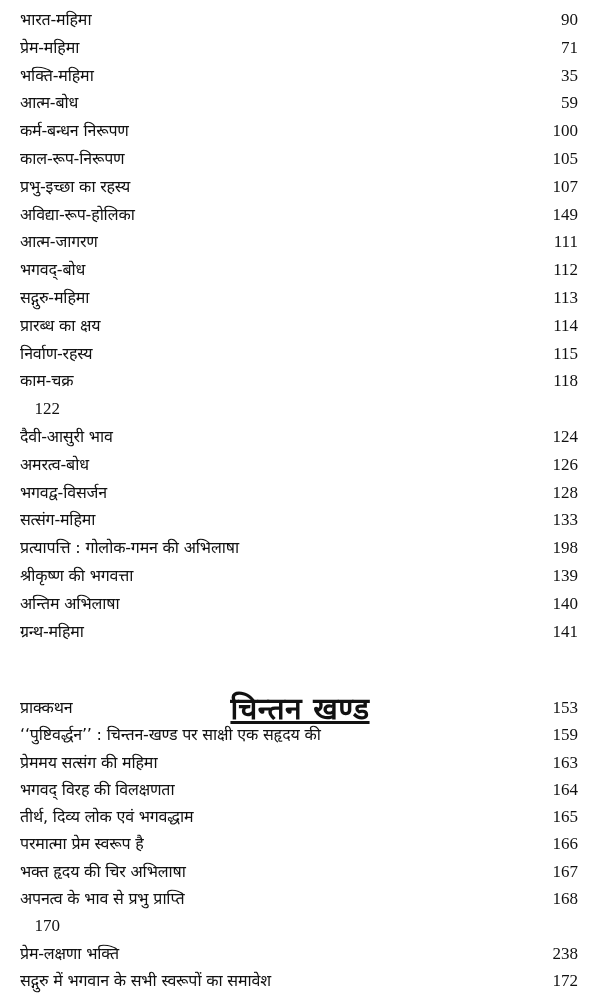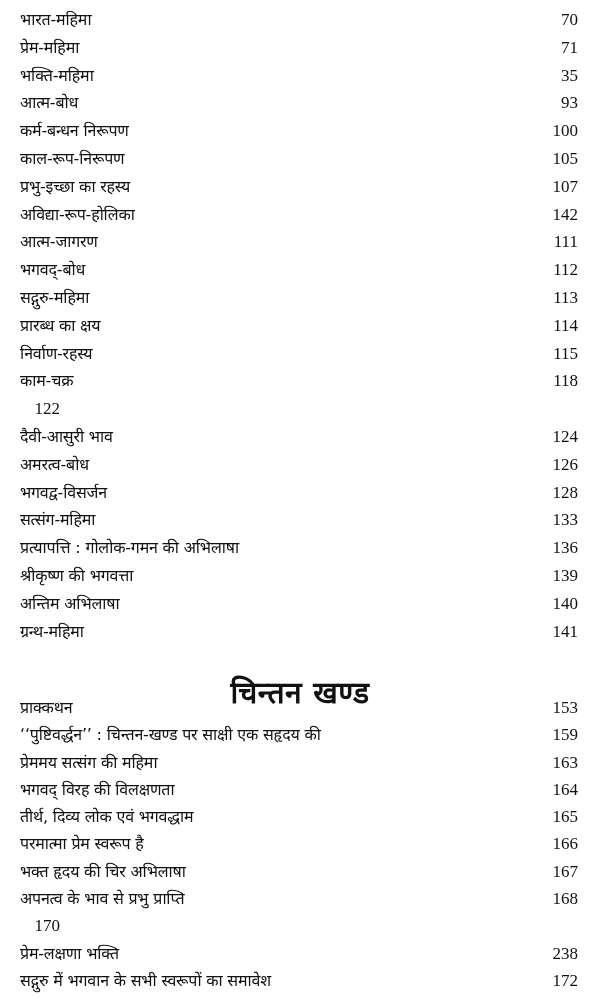--- a/index.html
+++ b/index.html
@@ -39,65 +39,66 @@
       letter-spacing: -0.2px;
     }
     .page {
       font-family: "Liberation Serif", "DejaVu Serif", serif;
       font-size: 17px;
       text-align: right;
       min-width: 40px;
     }
     .heading {
       position: absolute;
-      top: 648px;
+      top: 664px;
       left: 0;
       width: 600px;
       text-align: center;
       font-size: 30px;
       font-weight: bold;
       line-height: 40px;
       letter-spacing: 0.5px;
+      text-decoration: underline;
     }
   </style>
 </head>
 <body>
 
 <div class="toc section-a">
   <div class="row">
       <span class="title">भारत-महिमा</span>
-      <span class="page">70</span>
+      <span class="page">90</span>
     </div>
   <div class="row">
       <span class="title">प्रेम-महिमा</span>
       <span class="page">71</span>
     </div>
   <div class="row">
       <span class="title">भक्ति-महिमा</span>
       <span class="page">35</span>
     </div>
   <div class="row">
       <span class="title">आत्म-बोध</span>
-      <span class="page">93</span>
+      <span class="page">59</span>
     </div>
   <div class="row">
       <span class="title">कर्म-बन्धन निरूपण</span>
       <span class="page">100</span>
     </div>
   <div class="row">
       <span class="title">काल-रूप-निरूपण</span>
       <span class="page">105</span>
     </div>
   <div class="row">
       <span class="title">प्रभु-इच्छा का रहस्य</span>
       <span class="page">107</span>
     </div>
   <div class="row">
       <span class="title">अविद्या-रूप-होलिका</span>
-      <span class="page">142</span>
+      <span class="page">149</span>
     </div>
   <div class="row">
       <span class="title">आत्म-जागरण</span>
       <span class="page">111</span>
     </div>
   <div class="row">
       <span class="title">भगवद्-बोध</span>
       <span class="page">112</span>
     </div>
   <div class="row">
@@ -130,21 +131,21 @@
   <div class="row">
       <span class="title">भगवद्व-विसर्जन</span>
       <span class="page">128</span>
     </div>
   <div class="row">
       <span class="title">सत्संग-महिमा</span>
       <span class="page">133</span>
     </div>
   <div class="row">
       <span class="title">प्रत्यापत्ति : गोलोक-गमन की अभिलाषा</span>
-      <span class="page">136</span>
+      <span class="page">198</span>
     </div>
   <div class="row">
       <span class="title">श्रीकृष्ण की भगवत्ता</span>
       <span class="page">139</span>
     </div>
   <div class="row">
       <span class="title">अन्तिम अभिलाषा</span>
       <span class="page">140</span>
     </div>
   <div class="row">

